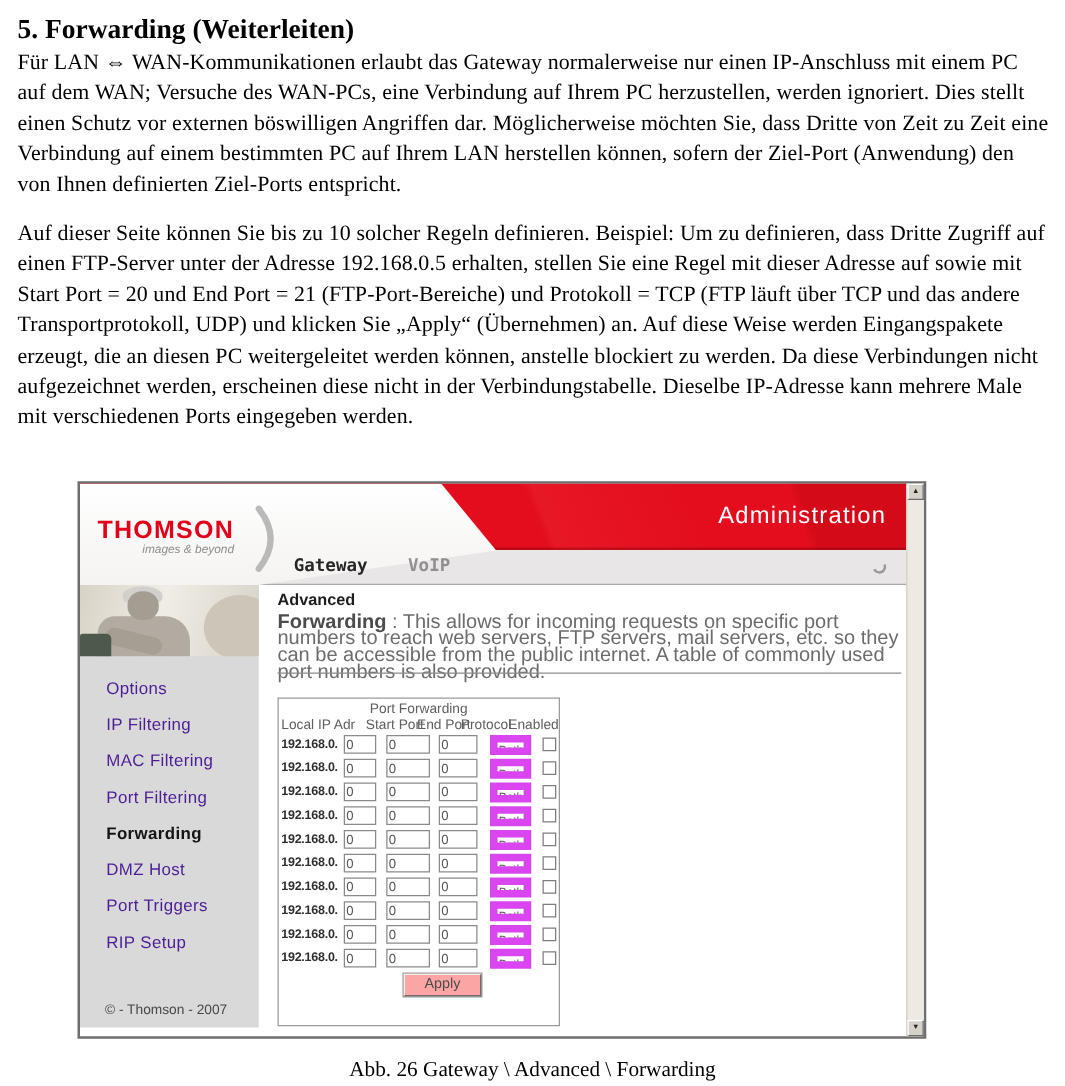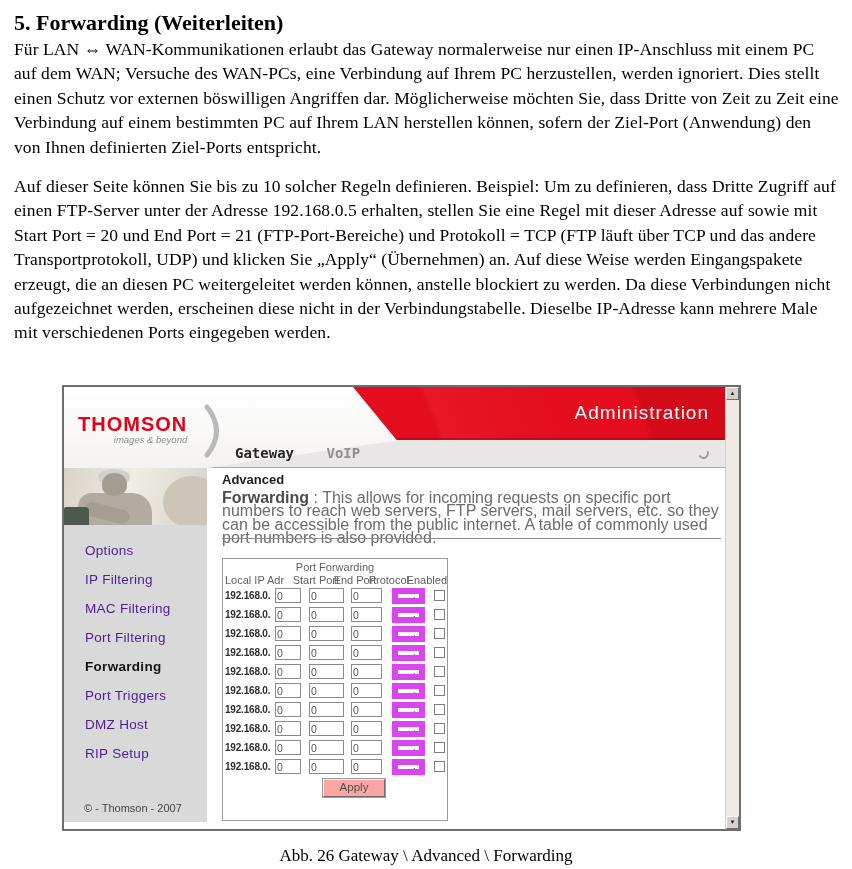--- a/index.html
+++ b/index.html
@@ -197,22 +197,22 @@
       <div class="ph-hair"></div>
       <div class="ph-head"></div>
       <div class="ph-laptop"></div>
     </div>
     <div class="menu">
       <div class="menu-item">Options</div>
       <div class="menu-item">IP Filtering</div>
       <div class="menu-item">MAC Filtering</div>
       <div class="menu-item">Port Filtering</div>
       <div class="menu-item active">Forwarding</div>
+      <div class="menu-item">DMZ Host</div>
       <div class="menu-item">Port Triggers</div>
-      <div class="menu-item">DMZ Host</div>
       <div class="menu-item">RIP Setup</div>
     </div>
     <div class="copyright">© - Thomson - 2007</div>
   </div>
 
   <div class="page-title">Advanced</div>
   <div class="desc">
     <span class="desc-label">Forwarding</span><span> :  </span><span>This allows for incoming requests on specific port numbers to reach web servers, FTP servers, mail servers, etc. so they can be accessible from the public internet. A table of commonly used port numbers is also provided.</span>
   </div>
   <div class="rule"></div>

